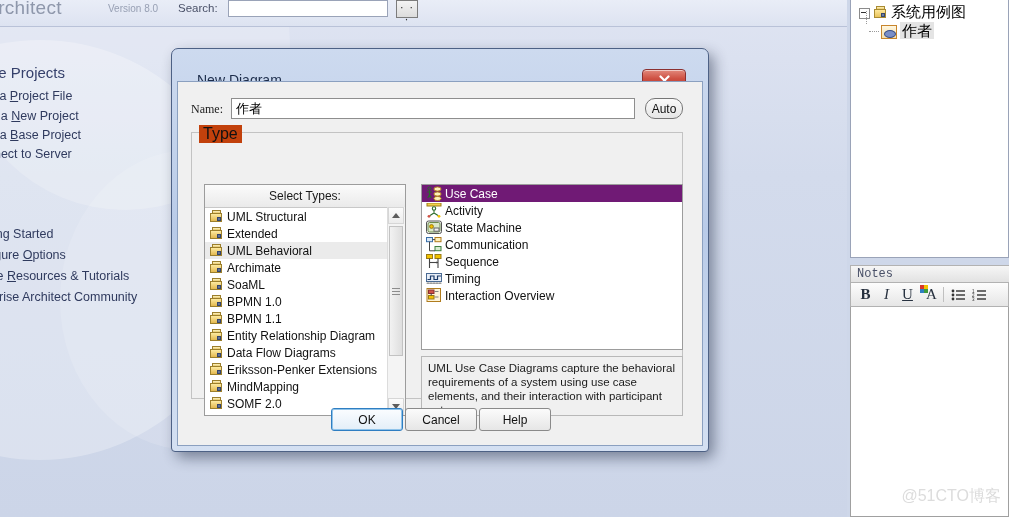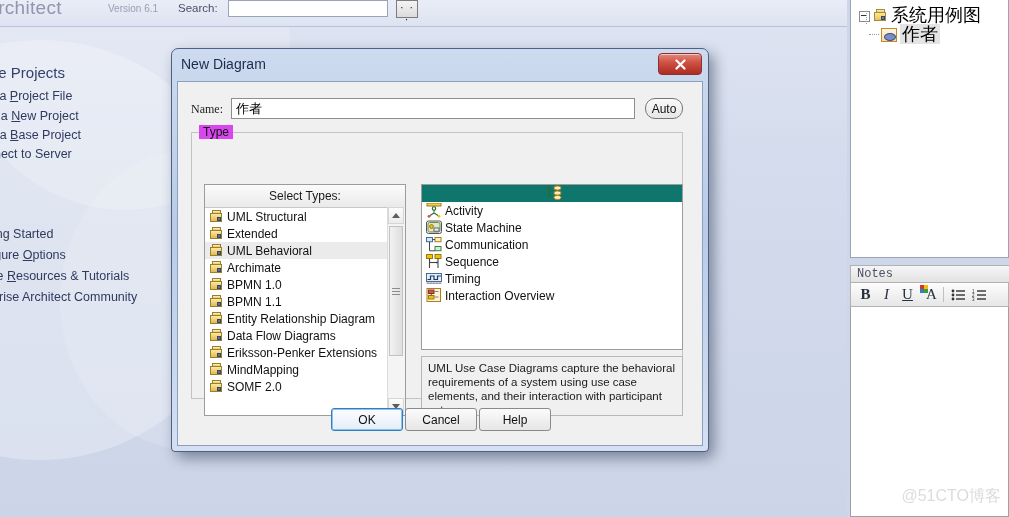--- a/index.html
+++ b/index.html
@@ -96,21 +96,21 @@
   }
   .tree-panel {
     position: absolute; left: 3px; top: 0px;
     width: 159px; height: 258px;
     background: #ffffff;
     border: 1px solid #9aa3b8;
     border-top: 0;
     box-sizing: border-box;
     overflow: hidden;
   }
-  .tree-row { position: absolute; white-space: nowrap; font-size: 18px; color: #000; }
+  .tree-row { position: absolute; white-space: nowrap; font-size: 15px; color: #000; }
   .tree-expander {
     display: inline-block; width: 9px; height: 9px;
     border: 1px solid #8b8b8b; background: #fff;
     position: relative; vertical-align: middle;
     margin-right: 2px;
   }
   .tree-expander::before {
     content: ""; position: absolute; left: 1px; top: 3px;
     width: 5px; height: 1px; background: #333;
   }
@@ -210,21 +210,21 @@
     border-radius: 7px;
     box-shadow: 5px 6px 14px rgba(20,30,55,0.45);
   }
   .dialog {
     position: absolute; left: 171px; top: 48px;
     width: 538px; height: 404px;
     border: 1px solid #4d6185;
     border-radius: 7px 7px 4px 4px;
     background: linear-gradient(180deg,#cddaef 0%, #b9cbe8 45%, #d4e0f2 100%);
     box-sizing: border-box;
-    padding: 0;
+    padding: 16px;
   }
   .dlg-titlebar {
     position: relative; height: 32px;
   }
   .dlg-title {
     position: absolute; left: 9px; top: 7px;
     font-size: 14px; color: #1c2c4a;
   }
   .dlg-close {
     position: absolute; right: 6px; top: 4px;
@@ -268,22 +268,22 @@
   }
 
   .groupbox {
     position: absolute; left: 13px; top: 50px;
     width: 492px; height: 267px;
     border: 1px solid #c3c3c3;
     box-sizing: border-box;
   }
   .groupbox-label {
     position: absolute; left: 21px; top: 43px;
-    background: #d946ef; padding: 0 4px;
-    font-size: 12px; color: #111;
+    background: #c2410c; padding: 0 4px;
+    font-size: 16px; color: #111;
   }
 
   .listbox {
     position: absolute;
     background: #fff;
     border: 1px solid #9c9c9c;
     box-sizing: border-box;
     overflow: hidden;
   }
   .lb-left  { left: 26px; top: 102px; width: 202px; height: 232px; }
@@ -294,21 +294,21 @@
     display: flex; align-items: center; justify-content: center;
     font-size: 12px; color: #1a1a1a;
   }
   .lb-items { position: relative; }
   .lb-item {
     height: 17px; display: flex; align-items: center;
     padding-left: 4px; font-size: 12px; color: #111;
     white-space: nowrap;
   }
   .lb-item.alt { background: #ebebeb; }
-  .lb-item.sel { background: #0f766e; color: #fff; flex-direction: column; }
+  .lb-item.sel { background: #701a75; color: #fff; }
   .lb-item .lbl { margin-left: 3px; }
 
   .lb-scroll {
     position: absolute; right: 0; top: 22px;
     width: 17px; bottom: 0;
     background: #f4f4f4; border-left: 1px solid #dcdcdc;
   }
   .sb-arrow {
     position: absolute; left: 0; width: 16px; height: 17px;
     background: linear-gradient(180deg,#fbfbfb,#ececec);
@@ -388,21 +388,21 @@
 
 <div id="root">
 
   <div class="startpage">
     <div class="sp-swirl2"></div>
     <div class="sp-swirl1"></div>
     <div class="sp-swirl3"></div>
 
     <div class="sp-header"></div>
     <div class="sp-title">se Architect</div>
-    <div class="sp-version">Version  6.1</div>
+    <div class="sp-version">Version  8.0</div>
 
     <div class="sp-searchlabel">Search:</div>
     <div class="sp-searchbox">
       <input class="sp-searchinput" type="text" value="" style="">
     </div>
     <div class="sp-dots">· · ·</div>
 
     <div id="sp-sections">
         <div class="sp-section" style="left: -10px; top: 64px;">ge Projects</div>
       </div>
@@ -530,20 +530,28 @@
                 <i class="d"></i>
               </span>
               <span class="lbl">Archimate</span>
             </div>
             <div class="lb-item">
               <span class="ico-pkg2">
                 <i class="t"></i>
                 <i class="b"></i>
                 <i class="d"></i>
               </span>
+              <span class="lbl">SoaML</span>
+            </div>
+            <div class="lb-item">
+              <span class="ico-pkg2">
+                <i class="t"></i>
+                <i class="b"></i>
+                <i class="d"></i>
+              </span>
               <span class="lbl">BPMN 1.0</span>
             </div>
             <div class="lb-item">
               <span class="ico-pkg2">
                 <i class="t"></i>
                 <i class="b"></i>
                 <i class="d"></i>
               </span>
               <span class="lbl">BPMN 1.1</span>
             </div>

